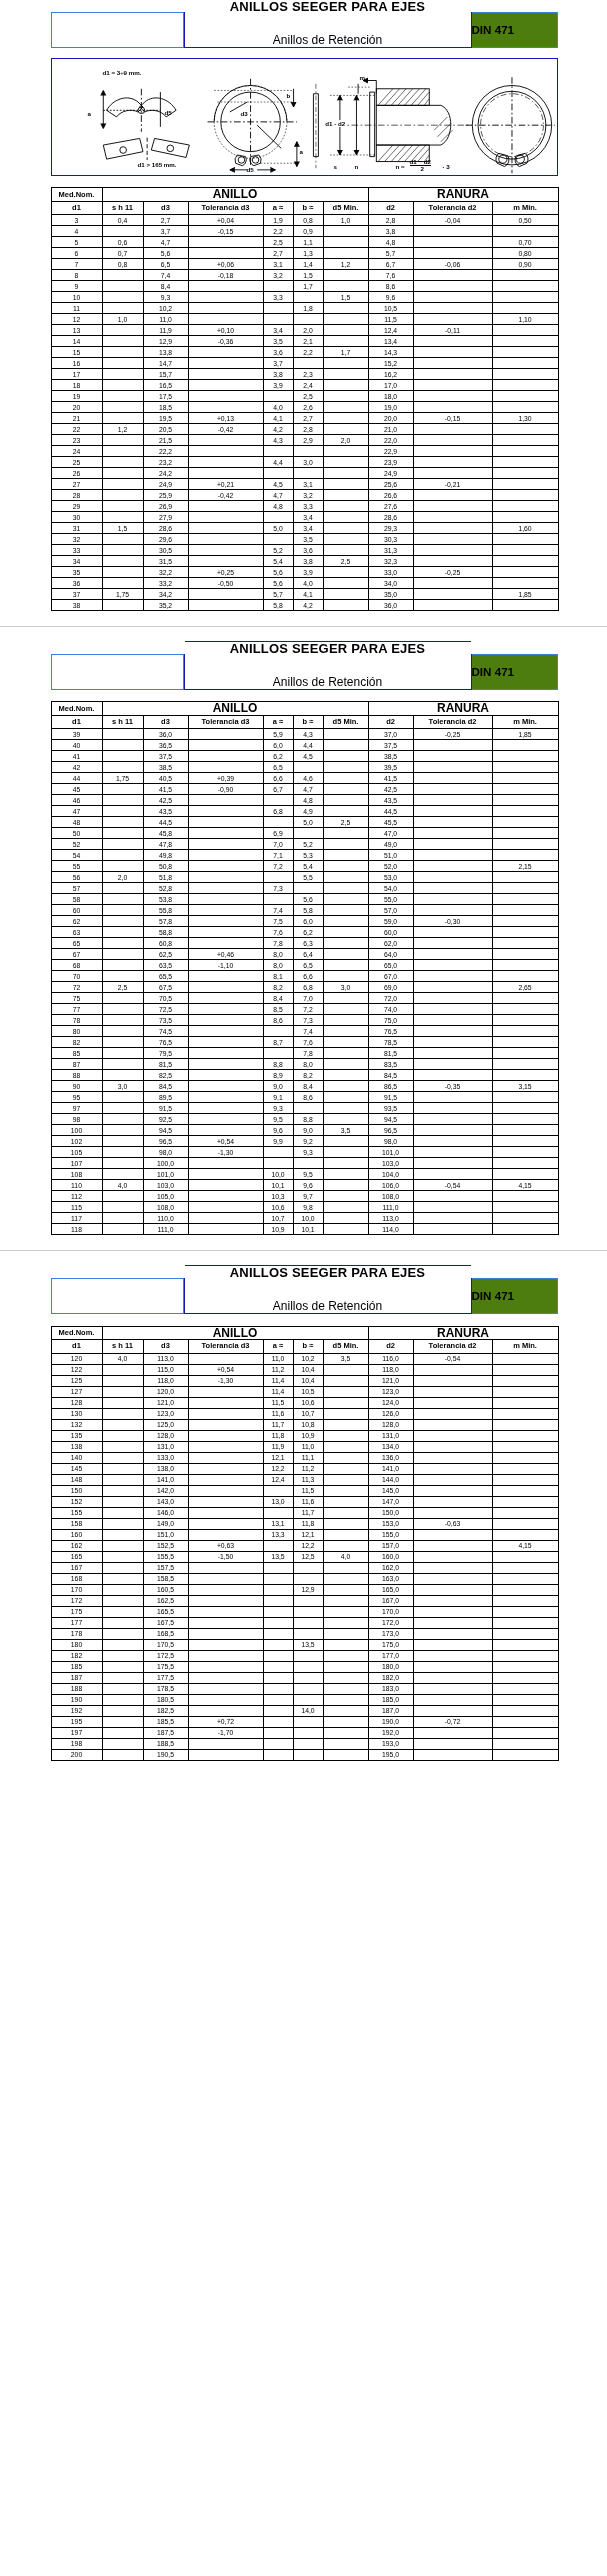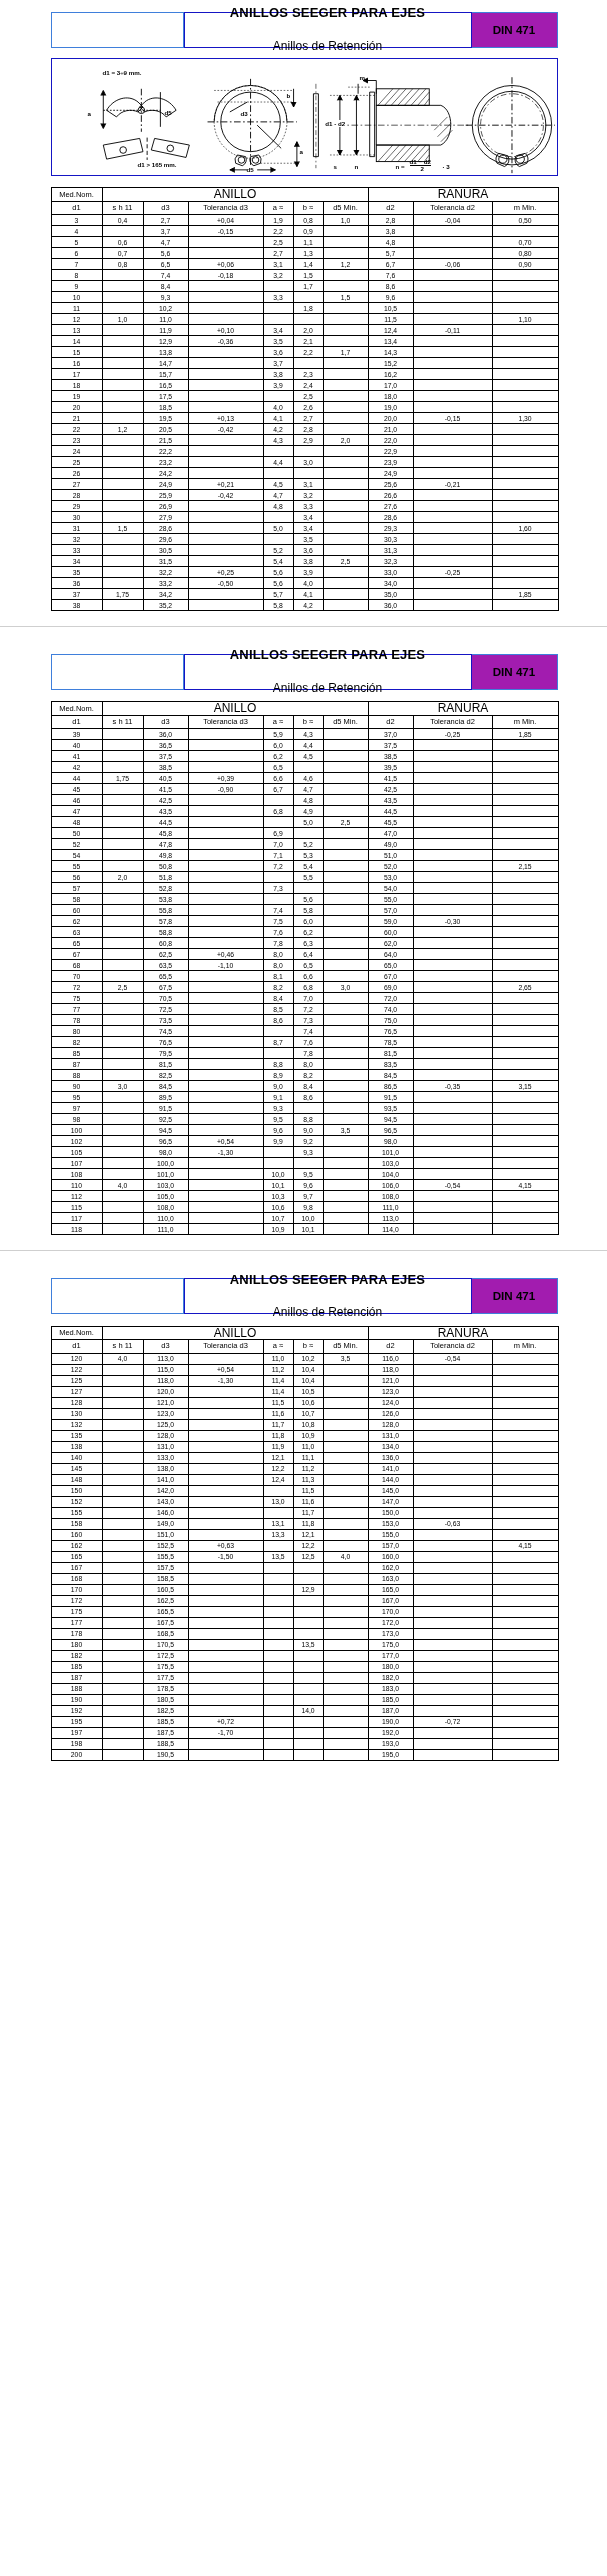--- a/index.html
+++ b/index.html
@@ -39,39 +39,40 @@
     box-sizing:border-box;
     display:flex;flex-direction:column;
     align-items:center;justify-content:center;
     background:#fff;
   }
   .tb-mid-wrap{
     flex:1;
     border-left:1.7px solid #1515c4;
     border-right:1.7px solid #1515c4;
     display:flex;
+    align-items:flex-end;
   }
   .tb-title{
     font-size:13px;
     font-weight:bold;
     letter-spacing:0.2px;
     line-height:1.05;
   }
   .tb-sub{
     font-size:12px;
     font-weight:normal;
     margin-top:19px;
   }
   .tb-right{
     width:86px;
     border:1.7px solid #3f7fdb;
     border-left:none;
     box-sizing:border-box;
-    display:flex;align-items:center;justify-content:center;
-    background:#a21caf;
+    display:flex;align-items:center;justify-content:flex-start;
+    background:#4d7c0f;
   }
   .tb-din{font-size:11.6px;font-weight:bold;}
 
   
   .diagram{
     margin:10px auto 0 auto;
     width:507px;
     height:118px;
     border:1.7px solid #1515c4;
     box-sizing:border-box;
@@ -106,21 +107,21 @@
     vertical-align:middle;
     padding:0;
     height:10px;
     line-height:1.05;
     font-weight:normal;
     background:#fff;
   }
   table.spec thead th{
     font-size:7.5px;
     height:12.4px;
-    font-weight:normal;
+    font-weight:bold;
   }
   table.spec thead th.grp{font-size:12px;}
   table.spec td.thickright,table.spec th.thickright{border-right:1.7px solid #000;}
   table.spec td.thickleft,table.spec th.thickleft{border-left:1.7px solid #000;}
   table.spec tr.first td{border-top:1.7px solid #000;}
   table.spec tr.last td{border-bottom:1.7px solid #000;}
   col.c-d1{width:51px;}
   col.c-s{width:41px;}
   col.c-d3{width:45px;}
   col.c-tol3{width:75px;}

